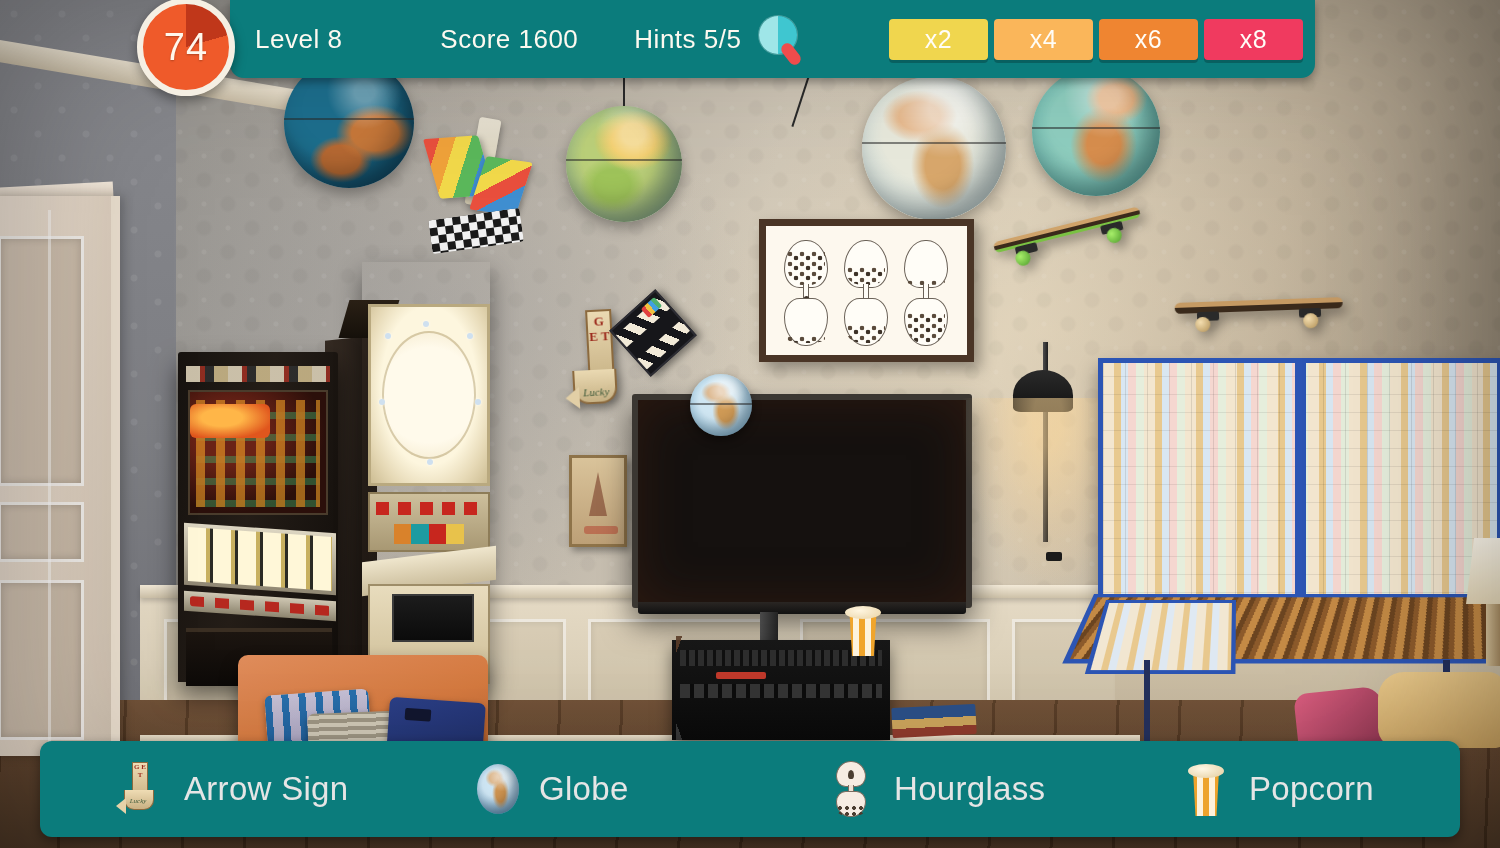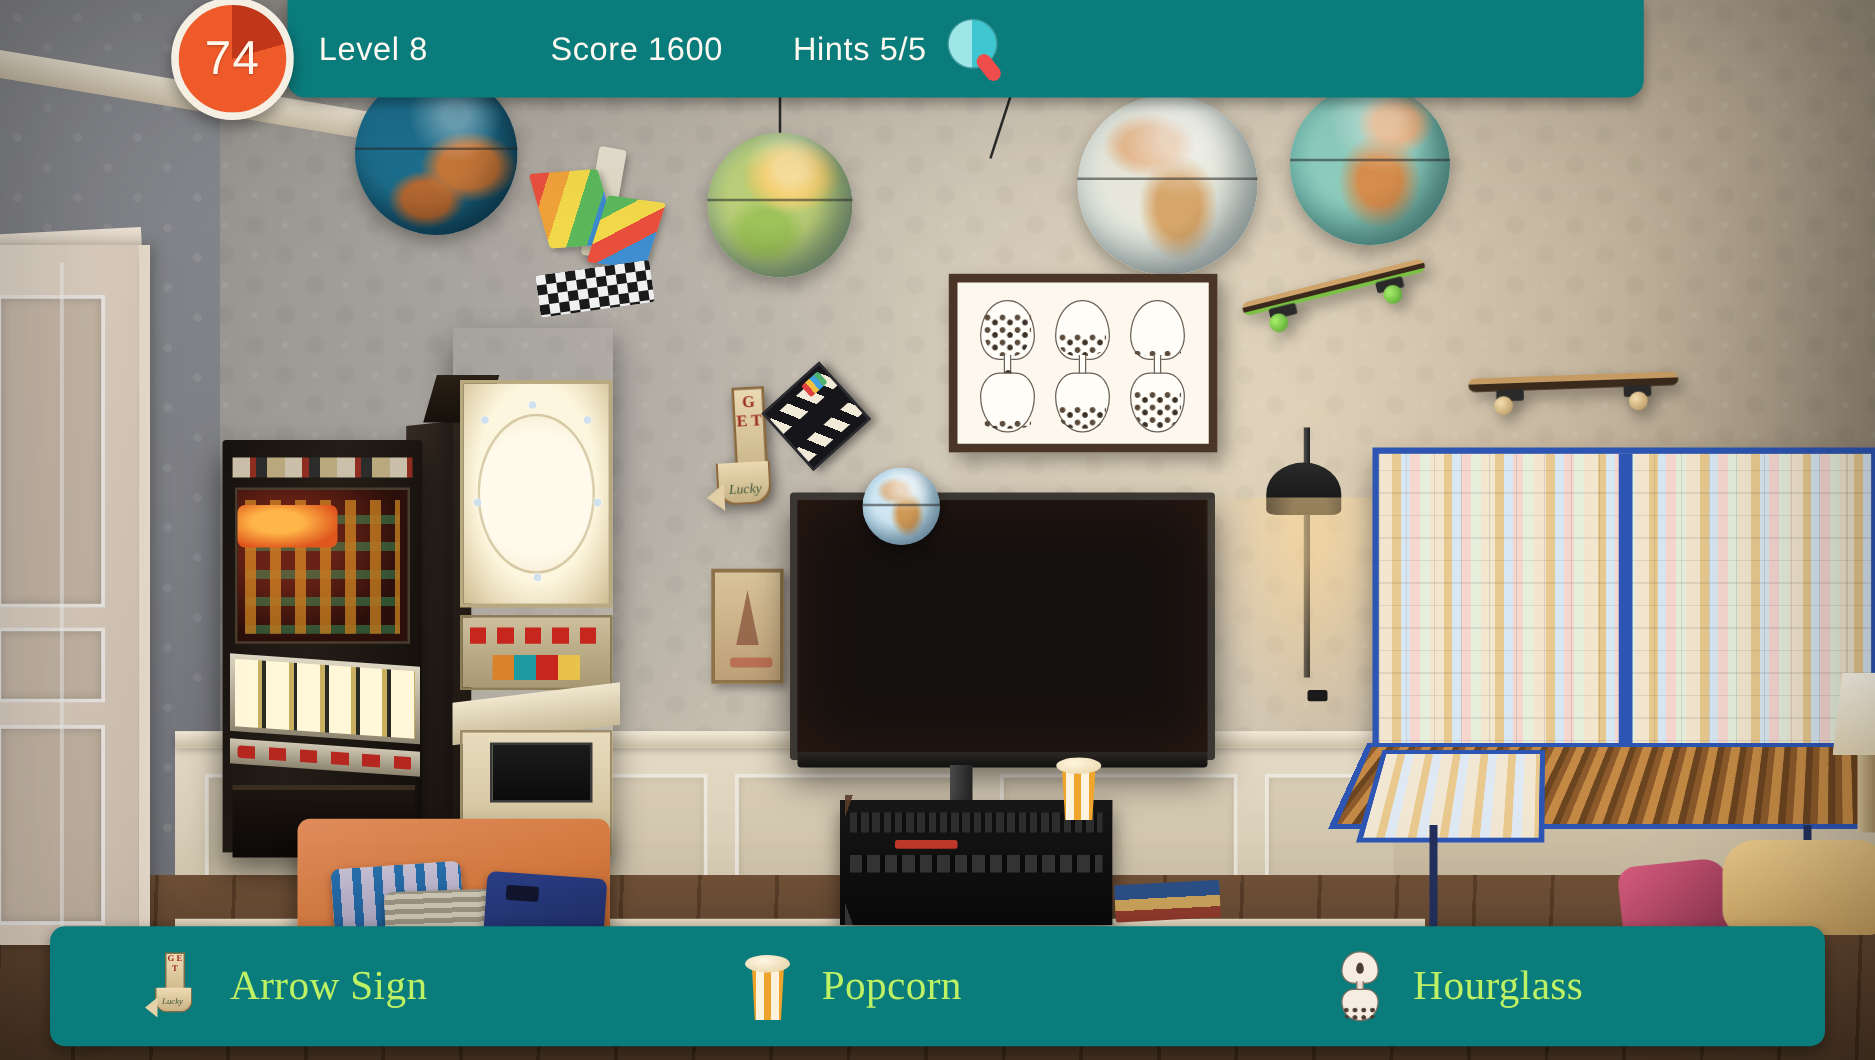--- a/index.html
+++ b/index.html
@@ -632,22 +632,22 @@
     display:flex; align-items:center;
     z-index:30;
   }
   .item{
     flex:1 1 0; height:100%;
     display:flex; align-items:center; gap:20px;
     padding-left:78px;
     cursor:pointer;
   }
   .item-label{
-    color:#bef264; font-size:33px; letter-spacing:.3px; white-space:nowrap;
-    font-family:Liberation Serif, serif;
+    color:#e5e5e5; font-size:33px; letter-spacing:.3px; white-space:nowrap;
+    font-family:Liberation Sans, sans-serif;
   }
   .item-thumb{ position:relative; width:46px; height:58px; flex:0 0 auto; }
 
   
   .th-arrow-post{
     position:absolute; left:14px; top:2px; width:16px; height:38px;
     background:linear-gradient(180deg,#efdcb4,#c9b183); border:1.5px solid #8a6a3f;
   }
   .th-arrow-letters{
     position:absolute; left:15px; top:3px; width:14px;
@@ -910,54 +910,74 @@
   <div class="topbar" style="background: rgb(11, 124, 124);">
     <span class="hud-text hud-level">Level 8</span>
     <span class="hud-text hud-score">Score 1600</span>
     <span class="hud-text hud-hints">Hints 5/5</span>
 
     <div class="hint-icon">
       <div class="hint-lens"></div>
       <div class="hint-handle"></div>
     </div>
 
+    <div class="mult-wrap">
+      <div class="mult" style="background: rgb(240, 214, 78);">
+          <span>x2</span>
+        </div>
+      <div class="mult" style="background: rgb(250, 182, 90);">
+          <span>x4</span>
+        </div>
+      <div class="mult" style="background: rgb(239, 133, 49);">
+          <span>x6</span>
+        </div>
+      <div class="mult" style="background: rgb(240, 58, 95);">
+          <span>x8</span>
+        </div>
+    </div>
   </div>
 
   <div class="timer" style="background: conic-gradient(rgb(192, 55, 26) 0deg, rgb(192, 55, 26) 74deg, rgb(239, 90, 42) 74deg, rgb(239, 90, 42) 360deg); border-color: rgb(245, 239, 227);">
     <span class="timer-num">74</span>
   </div>
 
   <div class="itembar" style="background: rgb(11, 124, 124);">
 
     <div class="item">
       <div class="item-thumb">
         <div class="th-arrow-post"></div>
         <div class="th-arrow-letters">G E T</div>
         <div class="th-arrow-hook"></div>
         <div class="th-arrow-tip"></div>
         <div class="th-arrow-word">Lucky</div>
       </div>
       <span class="item-label">Arrow Sign</span>
     </div>
 
-
     <div class="item">
       <div class="item-thumb">
-        <div class="th-pc-cup"></div>
-        <div class="th-pc-top"></div>
-      </div>
-      <span class="item-label">Popcorn</span>
+        <div class="th-globe"></div>
+      </div>
+      <span class="item-label">Globe</span>
     </div>
 
     <div class="item">
       <div class="item-thumb">
         <div class="th-hg-top"></div>
         <div class="th-hg-neck"></div>
         <div class="th-hg-drop"></div>
         <div class="th-hg-bot"></div>
         <div class="th-hg-sand"></div>
       </div>
       <span class="item-label">Hourglass</span>
     </div>
 
+    <div class="item">
+      <div class="item-thumb">
+        <div class="th-pc-cup"></div>
+        <div class="th-pc-top"></div>
+      </div>
+      <span class="item-label">Popcorn</span>
+    </div>
+
   </div>
 
 </div>
 
 </body></html>

